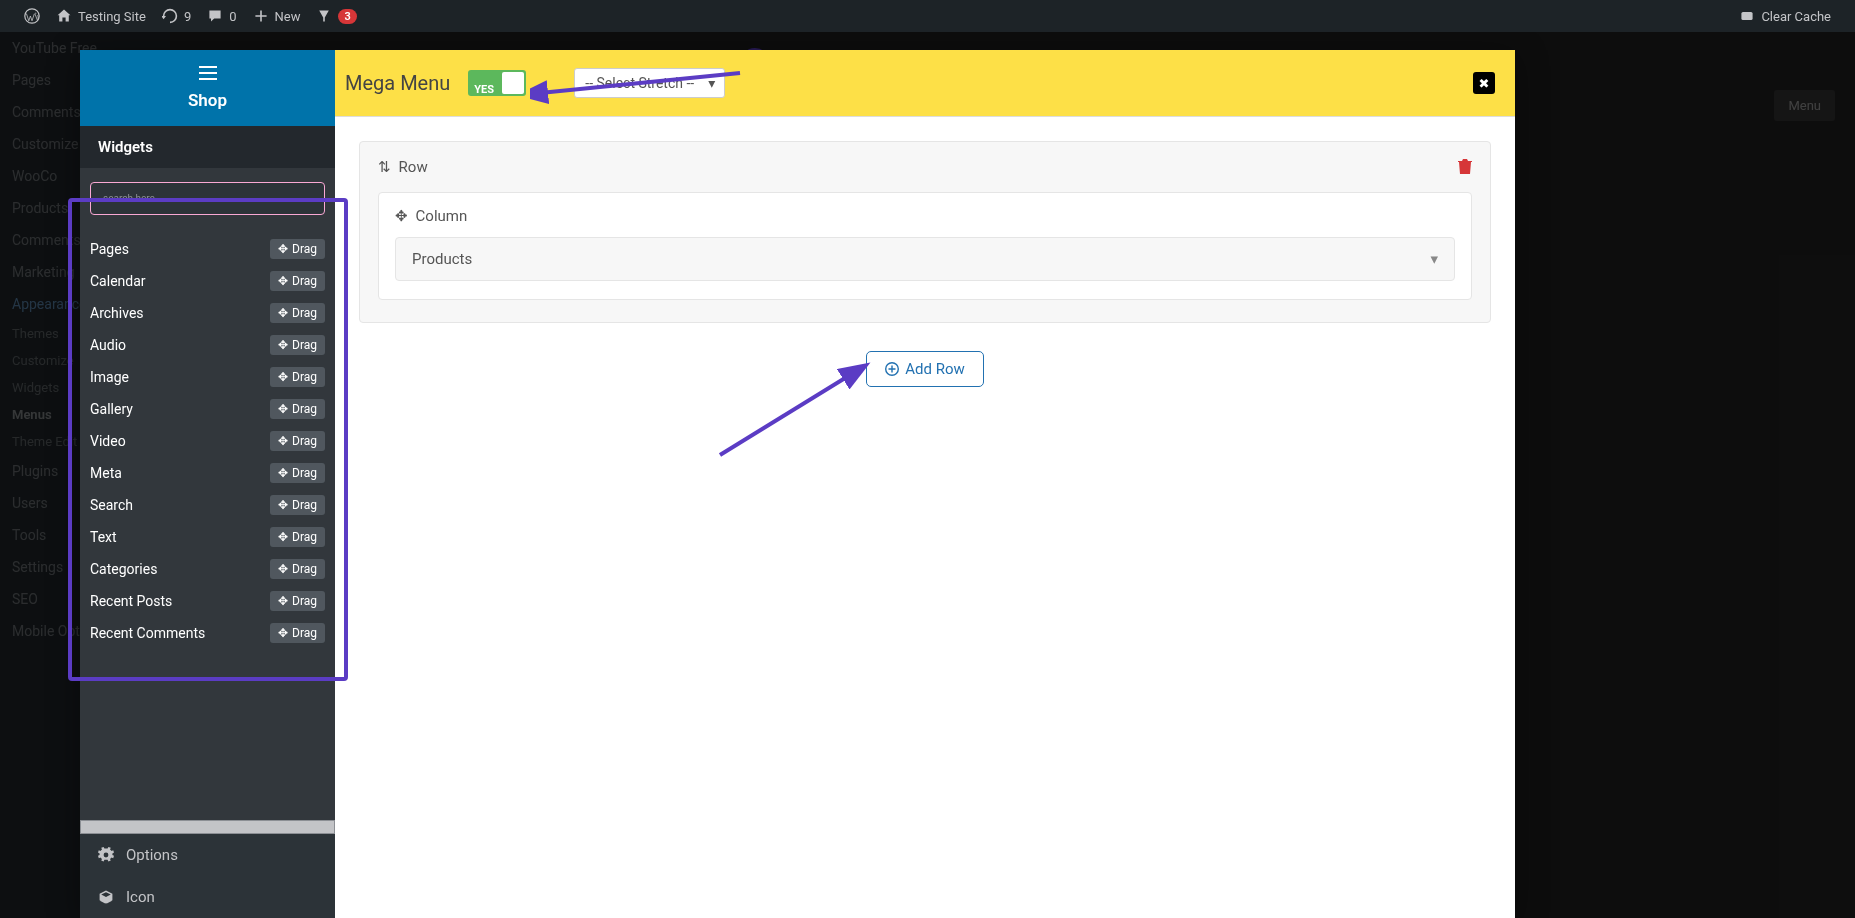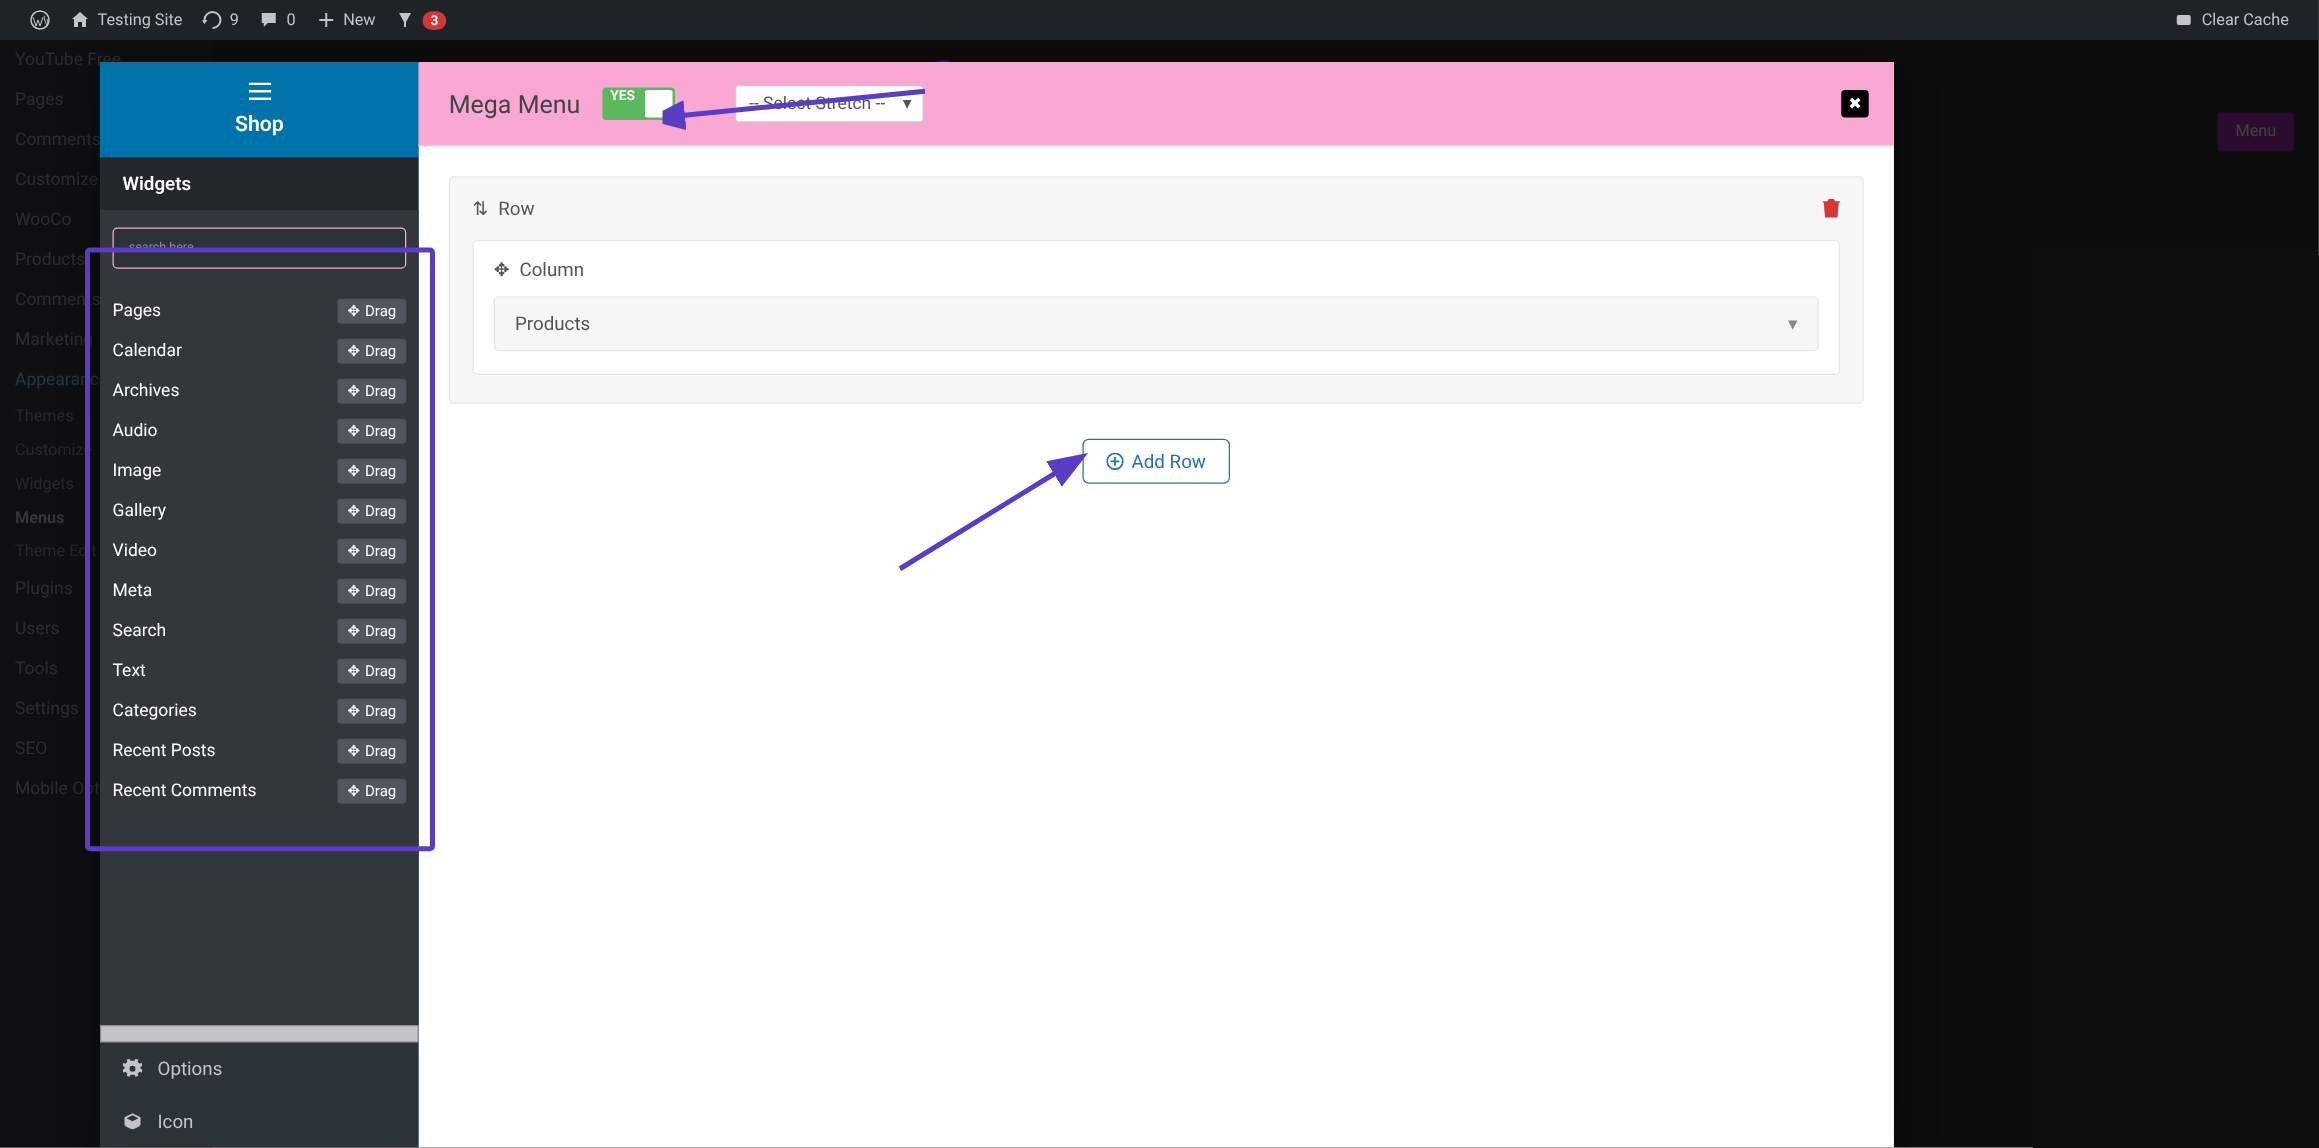--- a/index.html
+++ b/index.html
@@ -17,21 +17,21 @@
 .wp-menu-item { padding: 8px 12px; font-size: 14px; display: flex; align-items: center; gap: 8px; cursor: pointer; opacity: 0.4; }
 .wp-submenu-item { padding: 6px 12px 6px 12px; font-size: 13px; color: #a7aaad; opacity: 0.4; cursor: pointer; }
 .wp-submenu-item.current { color: #fff; font-weight: 600; }
 
 
 .dark-overlay { position: absolute; top: 32px; left: 0; right: 0; bottom: 0; background: rgba(0,0,0,0.55); z-index: 50; }
 
 
 .page-hint { position: absolute; top: 32px; left: 170px; right: 0; padding: 20px 30px; color: #1d2327; z-index: 1; display: flex; gap: 200px; }
 .page-hint h2 { font-size: 19px; font-weight: 400; opacity: 0.3; }
-.save-menu-btn { position: absolute; top: 90px; right: 20px; background: #a21caf; color: #fff; padding: 8px 14px; border-radius: 3px; font-size: 13px; z-index: 5; opacity: 0.5; }
+.save-menu-btn { position: absolute; top: 90px; right: 20px; background: #404040; color: #fff; padding: 8px 14px; border-radius: 3px; font-size: 13px; z-index: 5; opacity: 0.5; }
 
 
 .mm-modal { position: absolute; top: 50px; left: 80px; right: 340px; bottom: 0; background: #fff; z-index: 100; display: flex; box-shadow: 0 5px 30px rgba(0,0,0,0.4); }
 
 
 .mm-sidebar { width: 255px; background: #2c3338; color: #fff; display: flex; flex-direction: column; }
 .mm-shop-header { background: #0073aa; padding: 16px 18px; font-size: 17px; font-weight: 600; display: flex; align-items: center; gap: 10px; flex-direction: column; }
 .mm-tab { padding: 14px 18px; font-size: 15px; display: flex; align-items: center; gap: 12px; cursor: pointer; color: #c3c4c7; }
 .mm-tab.active { background: #0073aa; color: #fff; font-weight: 600; position: relative; }
 .mm-tab.active::after { content: ""; position: absolute; right: -10px; top: 50%; transform: translateY(-50%); border: 10px solid transparent; border-left-color: #0073aa; }
@@ -41,23 +41,23 @@
 .mm-search { width: 100%; padding: 10px 12px; background: #2c3338; border: 1px solid #f9a8d4; color: #86efac; border-radius: 4px; font-size: 10px; margin-bottom: 18px; }
 .mm-search::placeholder { color: #8c8f94; }
 .mm-widget-item { display: flex; justify-content: space-between; align-items: center; padding: 6px 0; color: #fff; font-size: 14px; }
 .mm-drag-btn { background: #50575e; color: #fff; border: none; padding: 3px 8px; font-size: 12px; border-radius: 3px; display: flex; align-items: center; gap: 4px; cursor: grab; }
 
 .mm-bottom-tabs { background: #2c3338; }
 .mm-bottom-tabs .mm-tab { padding: 12px 18px; font-size: 15px; }
 
 
 .mm-content { flex: 1; background: #fff; display: flex; flex-direction: column; }
-.mm-header { background: #f9a8d4; padding: 18px 24px; display: flex; align-items: center; gap: 18px; border-bottom: 1px solid #ddd; position: relative; }
+.mm-header { background: #fde047; padding: 18px 10px; display: flex; align-items: center; gap: 18px; border-bottom: 1px solid #ddd; position: relative; }
 .mm-title { font-size: 20px; font-weight: 400; color: #444; }
-.mm-toggle { background: #5cb85c; border-radius: 3px; width: 58px; height: 26px; position: relative; display: flex; align-items: flex-start; cursor: pointer; }
+.mm-toggle { background: #5cb85c; border-radius: 3px; width: 58px; height: 26px; position: relative; display: flex; align-items: flex-end; cursor: pointer; }
 .mm-toggle-label { color: #fff; font-size: 11px; font-weight: 700; padding-left: 6px; }
 .mm-toggle-knob { position: absolute; right: 2px; top: 2px; width: 22px; height: 22px; background: #fff; border-radius: 2px; }
 .mm-select { padding: 6px 30px 6px 10px; background: #fff; border: 1px solid #ccc; border-radius: 3px; font-size: 14px; color: #555; appearance: none; position: relative; }
 .mm-select-wrap { position: relative; margin-left: 30px; }
 .mm-select-wrap::after { content: "▾"; position: absolute; right: 10px; top: 50%; transform: translateY(-50%); pointer-events: none; font-size: 14px; color: #555; }
 .mm-close { position: absolute; right: 20px; top: 22px; width: 22px; height: 22px; background: #000; color: #fff; display: flex; align-items: center; justify-content: center; border-radius: 3px; cursor: pointer; font-size: 13px; }
 
 .mm-body { flex: 1; padding: 24px; overflow-y: auto; position: relative; }
 .mm-row { background: #f7f7f7; border: 1px solid #e5e5e5; border-radius: 4px; padding: 16px 18px 22px; }
 .mm-row-header { display: flex; align-items: center; gap: 8px; color: #555; font-size: 15px; }

